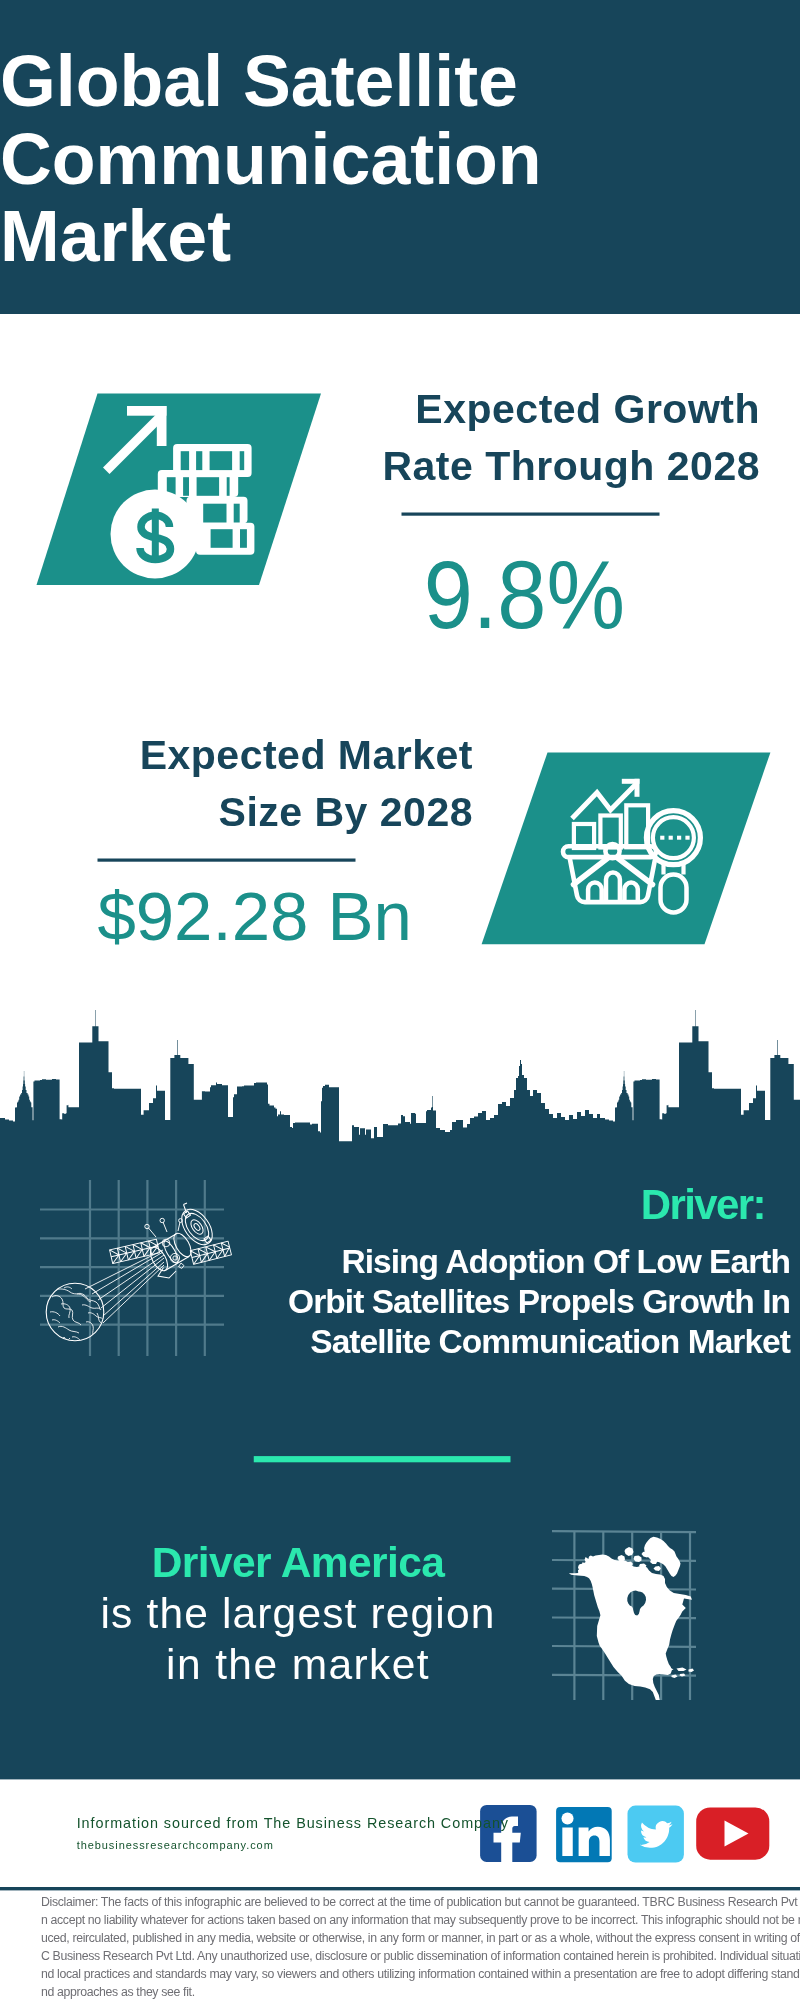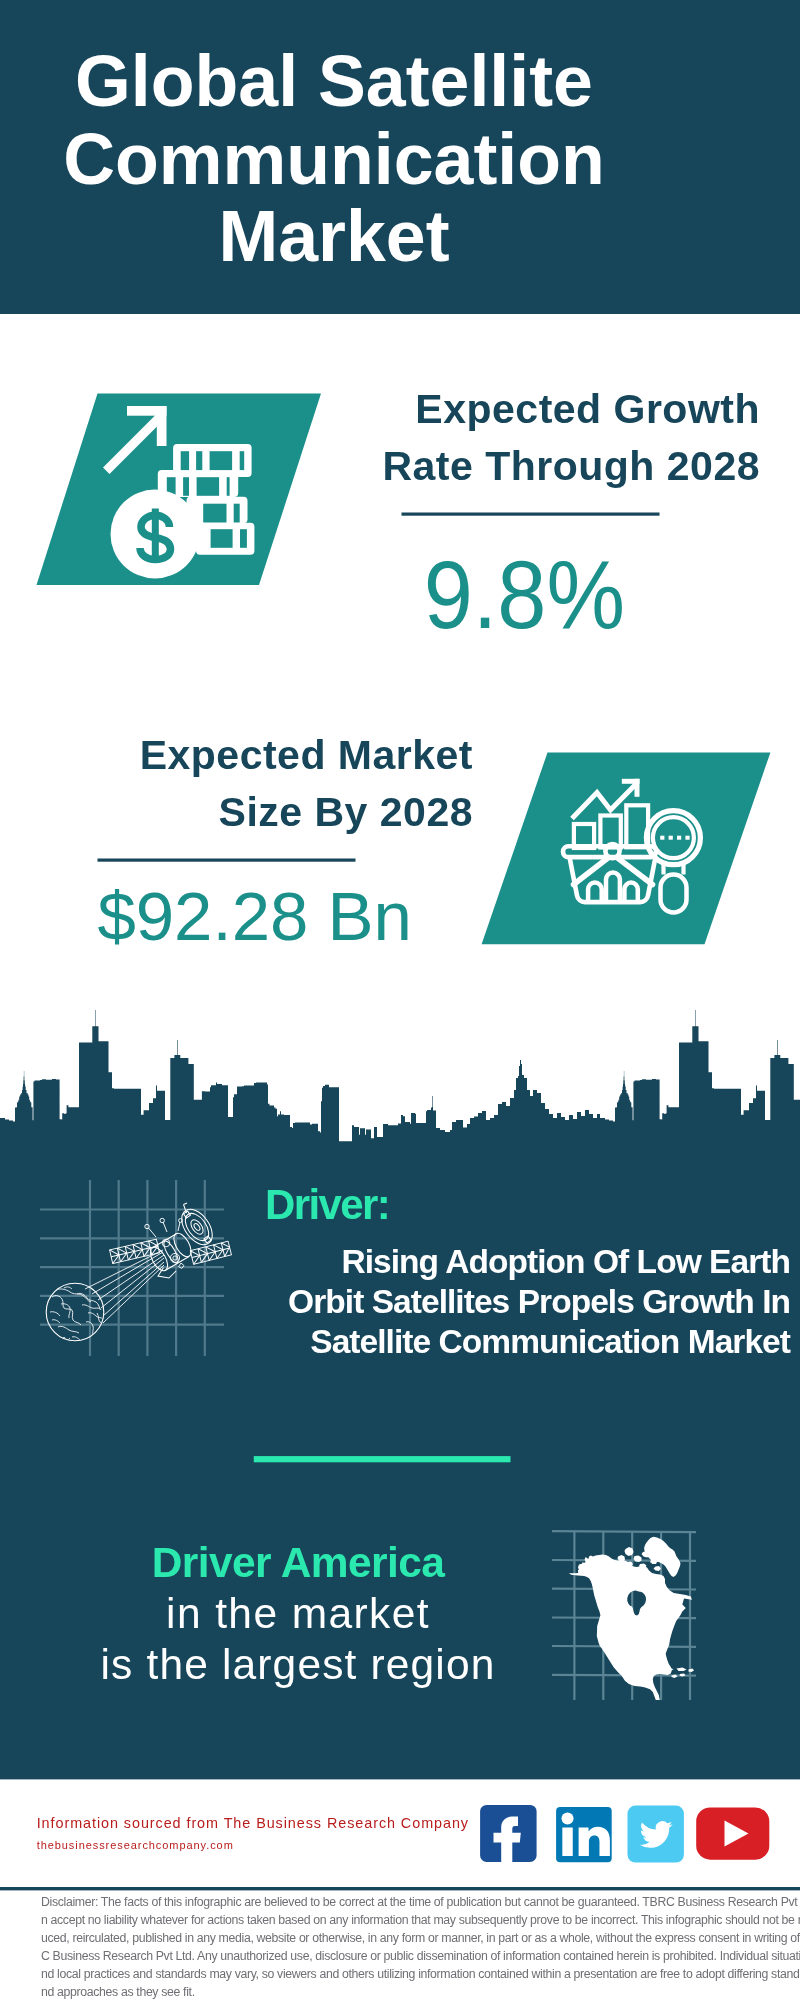--- a/index.html
+++ b/index.html
@@ -1,28 +1,28 @@
 <!DOCTYPE html>
 <html><head>
 <meta charset="utf-8">
 <style>
   html,body{margin:0;padding:0;}
   body{width:800px;height:2000px;background:#fff;font-family:"Liberation Sans",sans-serif;overflow:hidden;}
   .page{position:relative;width:800px;height:2000px;background:#fff;}
   .hdr{position:absolute;left:0;top:0;width:800px;height:314px;background:#17455a;}
-  .hdr-title{position:absolute;left:0;top:43px;width:668px;text-align:center;color:#fff;font-size:71.7px;line-height:77.5px;font-weight:bold;}
+  .hdr-title{position:absolute;left:0;top:43px;width:668px;text-align:left;color:#fff;font-size:71.7px;line-height:77.5px;font-weight:bold;}
   .sec-svg{position:absolute;left:0;top:0;width:800px;height:2000px;pointer-events:none;}
   .stat-label{position:absolute;text-align:right;font-weight:bold;font-size:41px;line-height:57.3px;color:#17455a;letter-spacing:0.5px;}
   .stat-value{position:absolute;text-align:center;font-weight:normal;color:#1b908a;}
   .sv-inner{display:inline-block;transform-origin:center;}
-  .drv-head{position:absolute;text-align:left;font-weight:bold;color:#2be8ae;}
+  .drv-head{position:absolute;text-align:right;font-weight:bold;color:#2be8ae;}
   .drv-body{position:absolute;text-align:right;font-weight:bold;color:#fff;}
   .reg-txt{position:absolute;text-align:center;color:#fff;}
   .reg-name{color:#2be8ae;font-weight:bold;}
-  .src{position:absolute;color:#b91c1c;white-space:nowrap;}
+  .src{position:absolute;color:#14532d;white-space:nowrap;margin-left:40px;}
   .disc{position:absolute;color:#6f6f74;word-break:break-all;margin-left:34px;}
 </style>
 </head>
 <body>
 
 <div class="page">
 
   <div class="hdr">
     <div class="hdr-title">Global Satellite<br>Communication<br>Market</div>
   </div>
@@ -290,22 +290,22 @@
   </svg>
 
   <div class="stat-label" style="left:320px;top:380.5px;width:440px;">Expected Growth<br>Rate Through 2028</div>
   <div class="stat-value" style="left:324.2px;top:546.5px;width:400px;font-size:96.8px;line-height:96.8px;"><span class="sv-inner" style="transform:scaleX(0.912)">9.8%</span></div>
 
   <div class="stat-label" style="left:33px;top:727px;width:440px;">Expected Market<br>Size By 2028</div>
   <div class="drv-head" style="left:265px;top:1184px;width:500px;font-size:42px;line-height:42px;letter-spacing:-1.6px;">Driver:</div>
   <div class="drv-body" style="left:260px;top:1242px;width:530px;font-size:33.5px;line-height:40.2px;letter-spacing:-0.95px;">Rising Adoption Of Low Earth<br>Orbit Satellites Propels Growth In<br>Satellite Communication Market</div>
   <div class="reg-txt" style="left:58px;top:1537px;width:480px;font-size:42.5px;line-height:51px;">
     <div class="reg-name" style="letter-spacing:-0.6px">Driver America</div>
+    <div style="letter-spacing:1.15px">is the largest region</div>
     <div style="letter-spacing:1.4px">in the market</div>
-    <div style="letter-spacing:1.15px">is the largest region</div>
   </div>
 
   <div class="stat-value" style="left:44.7px;top:881px;width:420px;font-size:69px;line-height:71.5px;"><span class="sv-inner">$92.28 Bn</span></div>
 
   <div class="src" style="left:36.7px;top:1812px;font-size:14.4px;letter-spacing:0.93px;line-height:22px;">Information sourced from The Business Research Company</div>
   <div class="src" style="left:36.7px;top:1834px;font-size:11px;letter-spacing:0.93px;line-height:22px;">thebusinessresearchcompany.com</div>
   <div class="disc" style="left:7px;top:1893px;width:792px;font-size:12.3px;line-height:18px;text-align:left;letter-spacing:-0.345px;">Disclaimer: The facts of this infographic are believed to be correct at the time of publication but cannot be guaranteed. TBRC Business Research Pvt Ltd can accept no liability whatever for actions taken based on any information that may subsequently prove to be incorrect. This infographic should not be reproduced, reirculated, published in any media, website or otherwise, in any form or manner, in part or as a whole, without the express consent in writing of TBRC Business Research Pvt Ltd. Any unauthorized use, disclosure or public dissemination of information contained herein is prohibited. Individual situations and local practices and standards may vary, so viewers and others utilizing information contained within a presentation are free to adopt differing standards and approaches as they see fit.</div>
 
 </div>
 

